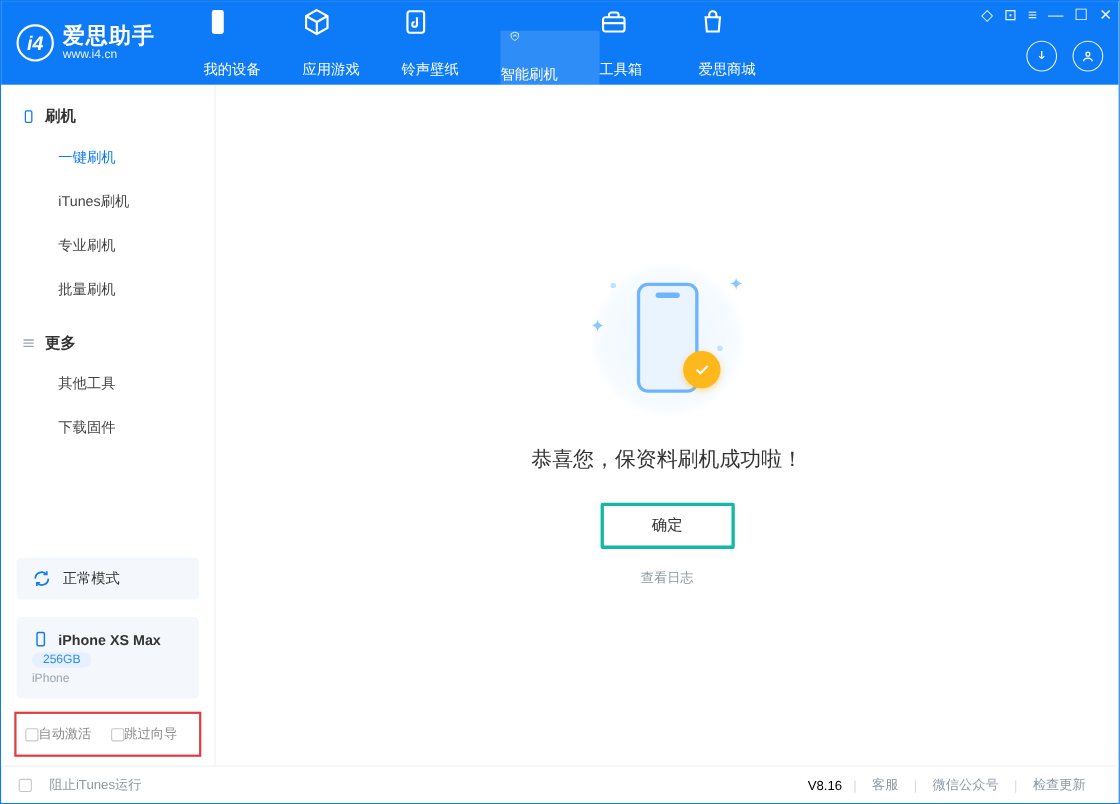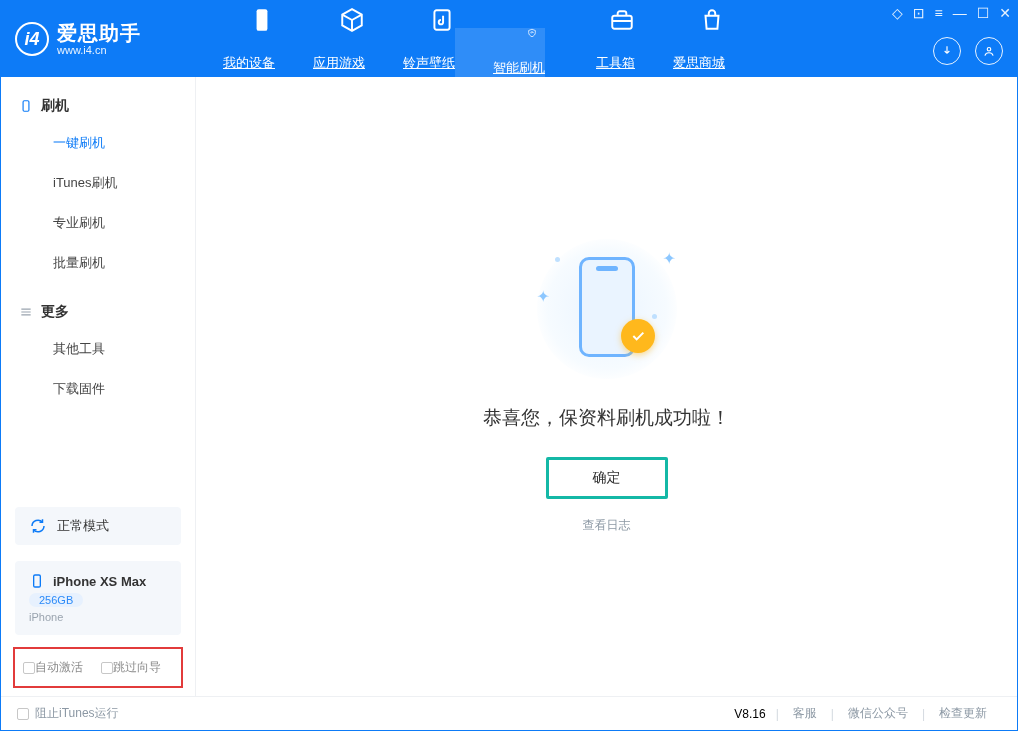--- a/index.html
+++ b/index.html
@@ -27,22 +27,22 @@
   .logo-mark {
     width: 34px; height: 34px; border-radius:50%;
     border:2px solid #fff; display:flex; align-items:center; justify-content:center;
     font-weight:bold; font-style:italic; font-size:18px;
   }
   .logo-text { display:flex; flex-direction:column; line-height:1.1; }
   .logo-text .cn { font-size:20px; font-weight:600; letter-spacing:1px; }
   .logo-text .url { font-size:11px; opacity:.9; }
   .tabs { display:flex; height:100%; }
   .tab {
-    width:90px; display:flex; flex-direction:column; align-items:flex-end; justify-content:center;
-    font-size:13px; gap:21px; cursor:pointer;text-decoration:underline;
+    width:90px; display:flex; flex-direction:column; align-items:flex-start; justify-content:center;
+    font-size:13px; gap:21px; cursor:pointer;
   }
   .tab.active { background: rgba(255,255,255,0.14); margin-top: 27px; }
   .tab svg { width:26px; height:26px; }
   .win-controls {
     position:absolute; top:4px; right:6px; display:flex; gap:10px; align-items:center;
   }
   .win-controls span { color:#fff; opacity:.9; font-size:14px; cursor:pointer; }
   .header-right-icons {
     position:absolute; right:14px; bottom:12px; display:flex; gap:14px;
   }
@@ -122,21 +122,21 @@
   .ok-btn {
     padding:9px 44px; border:3px solid #14b8a6; background:#fff; font-size:14px;
     color:#333; border-radius:2px; cursor:pointer; margin-bottom:18px;
   }
   .view-log { font-size:12px; color:#8c98a4; cursor:pointer; }
   
   .footer {
     height:34px; border-top:1px solid #eef0f3; display:flex; align-items:center;
     padding:0 16px; font-size:12px; color:#8c98a4;
   }
-  .footer .left { display:flex; align-items:center; gap:6px; }
+  .footer .left { display:flex; align-items:center; gap:16px; }
   .footer .spacer { flex:1; }
   .footer .ver { color:#000000; margin-right:10px; }
   .footer .links { display:flex; align-items:center; gap:0; }
   .footer .links a { color:#8c98a4; text-decoration:none; padding:0 14px; cursor:pointer; }
   .footer .links .sep { color:#d4dae0; }
 </style>
 </head>
 <body>
 
 <div class="header">

